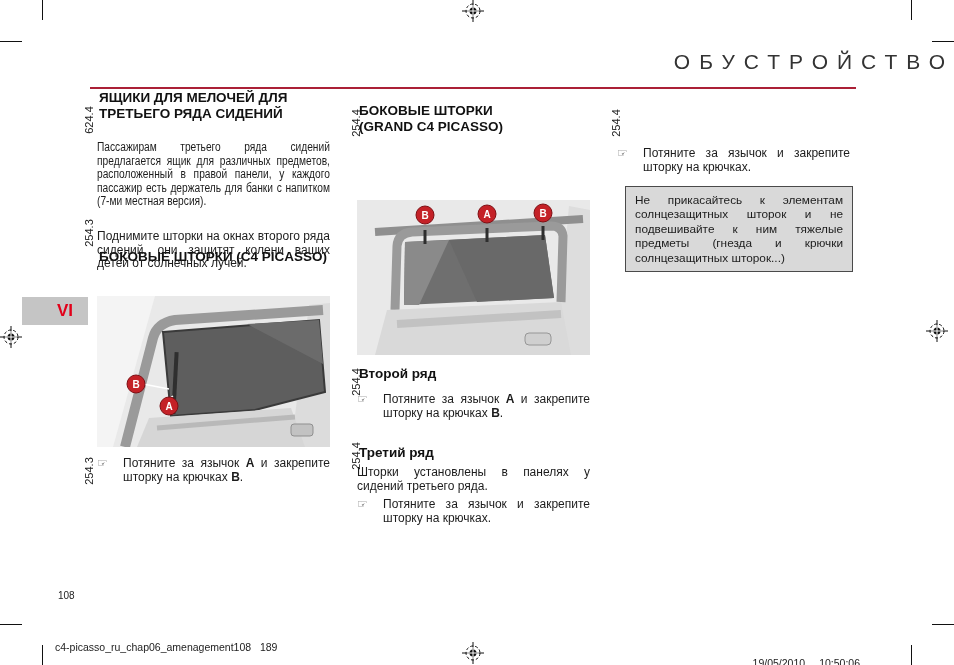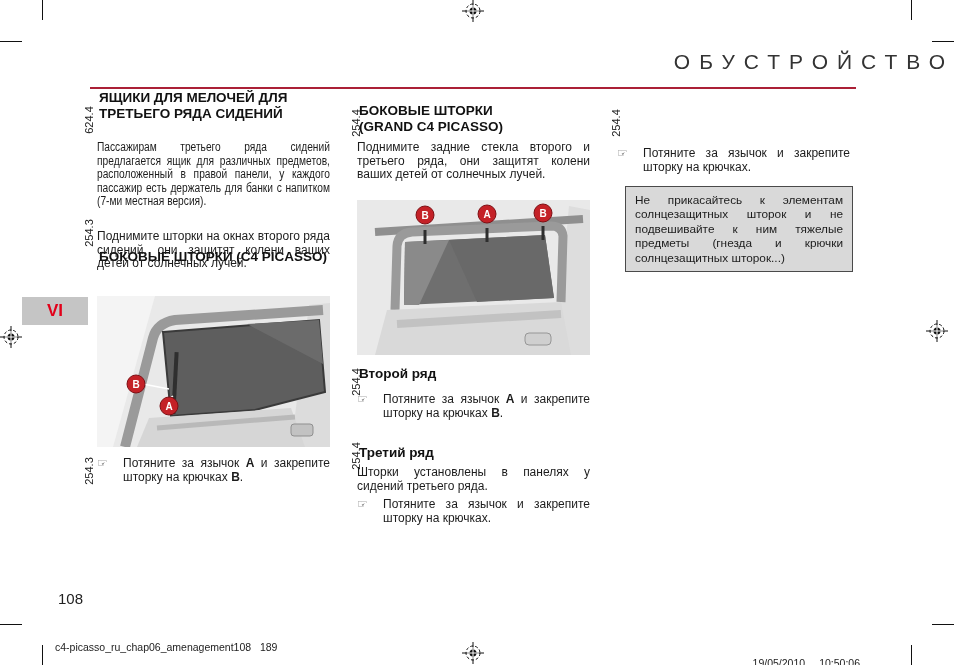--- a/index.html
+++ b/index.html
@@ -4,37 +4,37 @@
 <style>
   html,body{margin:0;padding:0;background:#ffffff;}
   .page{position:relative;width:954px;height:665px;background:#ffffff;overflow:hidden;
         font-family:"Liberation Sans",sans-serif;color:#1c1c1c;}
   .crop{position:absolute;background:#111;}
   .reg{position:absolute;}
   .title{position:absolute;left:0;top:50px;width:100%;text-align:right;
          font-size:21px;letter-spacing:9px;color:#333;}
   .rule{position:absolute;left:90px;top:87px;width:766px;height:2px;background:#ab2036;}
   .tab{position:absolute;left:22px;top:297px;width:66px;height:28px;background:#c5c5c5;
-       display:flex;align-items:center;justify-content:flex-end;padding-right:25px;
+       display:flex;align-items:center;justify-content:flex-end;padding-right:15px;
        box-sizing:border-box;font-weight:bold;font-size:17px;color:#e2001a;}
   .mref{position:absolute;width:44px;text-align:center;font-size:11px;color:#222;
         transform:rotate(-90deg);}
   .head{position:absolute;margin:0;font-size:13.5px;line-height:16px;font-weight:bold;color:#111;}
   .nowrap{white-space:nowrap;margin-top:32px;}
   .body{position:absolute;margin:0;font-size:12px;line-height:13.6px;text-align:justify;color:#1c1c1c;}
   .cond{transform:scaleX(0.85);transform-origin:0 0;}
   .instr{position:absolute;display:flex;gap:12px;}
   .instr .ptr{font-family:"DejaVu Sans",sans-serif;font-size:12px;color:#555;line-height:14px;flex:0 0 14px;}
   .instr .txt{font-size:12px;line-height:14.2px;text-align:justify;flex:1;}
   .note{position:absolute;background:#d9d9d9;border:1px solid #4a4a4a;box-sizing:border-box;
         padding:6px 9px;font-size:11.8px;line-height:14.4px;text-align:justify;color:#1c1c1c;}
   .fig{position:absolute;}
   .mk{fill:#ffffff;font-weight:bold;font-size:10px;text-anchor:middle;
       font-family:"Liberation Sans",sans-serif;}
-  .pgnum{position:absolute;left:58px;top:590px;font-size:15px;color:#222;}
+  .pgnum{position:absolute;left:58px;top:590px;font-size:10px;color:#222;}
   .fleft{position:absolute;left:55px;top:641px;font-size:10.5px;color:#222;white-space:pre;}
   .fright{position:absolute;right:94px;top:641px;font-size:10.5px;color:#222;margin-top:16px;}
   .fright span{white-space:pre;}
   .fright .time{margin-left:14px;}
   b.lbl{font-weight:bold;}
 </style>
 </head>
 <body>
 
 <div class="page">
@@ -112,21 +112,20 @@
     <circle cx="72" cy="110" r="9" fill="#c42127" stroke="#7e0f14"></circle>
     <text class="mk" x="72" y="113.5">A</text>
   </svg>
 
   <div class="instr" style="left:97px;top:456px;width:233px">
     <span class="ptr">☞</span>
     <span class="txt"><span>Потяните за язычок </span><b class="lbl">А</b><span> и закрепите шторку на крючках </span><b class="lbl">В</b><span>.</span></span>
   </div>
 
   <h3 class="head" style="left:359px;top:103px;width:185px">БОКОВЫЕ ШТОРКИ (GRAND C4 PICASSO)</h3>
-  <p class="body" style="left:357px;top:141px;width:233px">Поднимите задние стекла второго и третьего ряда, они защитят колени ваших детей от солнечных лучей.</p>
 
   <svg class="fig" style="left:357px;top:200px" width="233" height="155" viewBox="0 0 233 155">
     <rect width="233" height="155" fill="#e9e9e9"></rect>
     <polygon points="212,6 233,10 233,155 198,155" fill="#dddddd"></polygon>
     <path d="M18,32 L226,19" stroke="#8f8f8f" stroke-width="8" fill="none"></path>
     <path d="M38,110 L40,46 Q41,33 55,32 L194,26 Q205,26 206,36 L204,102" fill="none" stroke="#9a9a9a" stroke-width="9"></path>
     <polygon points="47,105 48,42 188,35 197,98" fill="#6f6f6f"></polygon>
     <polygon points="48,42 92,40 62,105 47,105" fill="#8a8a8a"></polygon>
     <polygon points="92,40 188,35 197,98 120,102" fill="#696969"></polygon>
     <g stroke="#2e2e2e" stroke-width="3">

